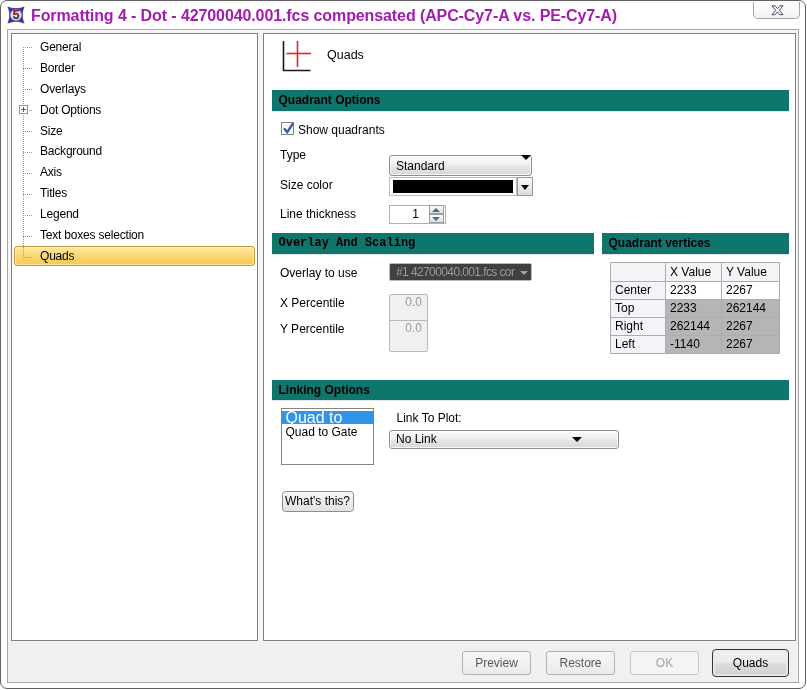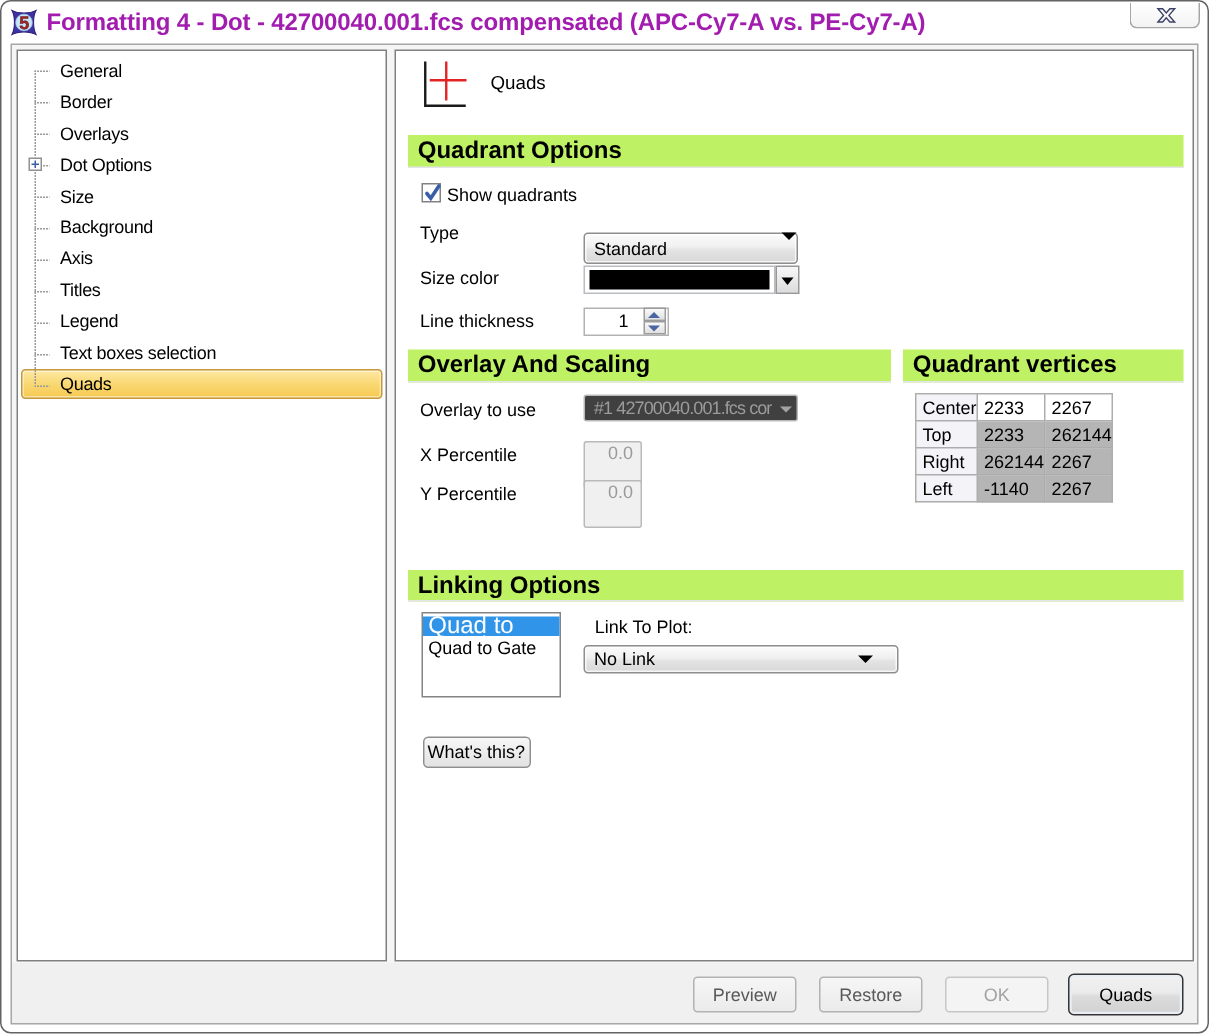--- a/index.html
+++ b/index.html
@@ -36,22 +36,22 @@
 .sel {
   position:absolute; left:14px; top:246px; width:241px; height:20px; border-radius:3px;
   border:1px solid #c5983c;
   background:linear-gradient(180deg,#fde7a3 0%,#f9d873 50%,#f6ca52 100%); box-shadow:inset 0 0 0 1px rgba(255,255,255,0.45);
 }
 .plusbox {
   position:absolute; left:19px; top:105px; width:9px; height:9px;
   border:1px solid #919191; background:#fff;
 }
 .bar {
-  position:absolute; left:272px; width:517px; height:21.5px; background:#bef264;
-  font-size:16px; font-weight:bold; color:#000; line-height:21.5px; padding-left:6.5px;
+  position:absolute; left:272px; width:517px; height:21.5px; background:#0f766e;
+  font-size:12px; font-weight:bold; color:#000; line-height:21.5px; padding-left:6.5px;
   border-bottom:1px solid #e4e4ea;
 }
 .lbl { position:absolute; left:280px; font-size:12px; color:#000; white-space:nowrap; }
 .combo {
   position:absolute; left:389px; width:143px; height:21px;
   border:1px solid #8e8e8e; border-radius:3px;
   background:linear-gradient(#fbfbfb 0%,#f0f0f0 45%,#e4e4e4 55%,#d8d8d8 100%);
   box-shadow:inset 0 0 0 1px rgba(255,255,255,.75);
   font-size:12px; color:#000; line-height:20px; padding-left:6px;
 }
@@ -134,21 +134,21 @@
   </div>
 
 <svg class="abs" style="left:282px;top:40px" width="31" height="32" viewBox="0 0 31 32">
   <path d="M1.5 1 L1.5 30.5 L28.5 30.5" fill="none" stroke="#1a1a1a" stroke-width="1.6"></path>
   <path d="M15.5 1 L15.5 27" fill="none" stroke="#e32424" stroke-width="1.6"></path>
   <path d="M4.5 13.5 L29 13.5" fill="none" stroke="#e32424" stroke-width="1.6"></path>
 </svg>
 <div class="abs" style="left:327px;top:48px;font-size:12.5px;">Quads</div>
 
 <div class="bar" style="top:90px;">Quadrant Options</div>
-<div class="bar" style="top:233px;width:322px;">Overlay And Scaling</div>
+<div class="bar" style="top:233px;width:322px;font-family:Liberation Mono, monospace;">Overlay And Scaling</div>
 <div class="bar" style="top:233px;left:602px;width:187px;">Quadrant vertices</div>
 <div class="bar" style="top:379.5px;">Linking Options</div>
 
 <div class="abs" style="left:281px;top:122px;width:13px;height:13px;border:1px solid #828282;background:#fff;"></div>
 <svg class="abs" style="left:281px;top:119.5px" width="15" height="16" viewBox="0 0 15 16">
   <path d="M3.6 9.0 L6.2 12.2 L11.6 4.0" fill="none" stroke="#3a5fa8" stroke-width="2.4" stroke-linecap="round"></path>
 </svg>
 <div class="lbl" style="left:298px;top:122.5px;">Show quadrants</div>
 
 <div class="lbl" style="top:147.5px;">Type</div>
@@ -173,20 +173,25 @@
 <div class="combo dis" style="top:263px;height:18px;line-height:16px;letter-spacing:-0.6px;">#1 42700040.001.fcs cor</div>
 <div class="arrow-dn" style="left:520px;top:270.5px;border-top-color:#a3a3a3;border-left-width:4px;border-right-width:4px;border-top-width:4.5px;"></div>
 
 <div class="lbl" style="top:296px;">X Percentile</div>
 <div class="disfield" style="top:294px;">0.0</div>
 <div class="lbl" style="top:321.5px;">Y Percentile</div>
 <div class="disfield" style="top:319.5px;">0.0</div>
 
 <table class="qv">
 <tbody>
+      <tr>
+        <td style="width:55px;background:#f4f4f8;height:18.5px;"></td>
+        <td style="width:56px;background:#f4f4f8;">X Value</td>
+        <td style="width:58px;background:#f4f4f8;">Y Value</td>
+      </tr>
 <tr>
         <td style="background:#f4f4f8;">Center</td>
         <td style="background:#fff;">2233</td>
         <td style="background:#fff;">2267</td>
       </tr>
 <tr>
         <td style="background:#f4f4f8;">Top</td>
         <td style="background:#b5b5b5;">2233</td>
         <td style="background:#b5b5b5;">262144</td>
       </tr>
@@ -200,16 +205,16 @@
         <td style="background:#b5b5b5;">-1140</td>
         <td style="background:#b5b5b5;">2267</td>
       </tr>
 </tbody>
   </table>
 
 <div class="abs" style="left:281px;top:408px;width:93px;height:56.5px;border:1px solid #848484;background:#fff;"></div>
 <div class="abs" style="left:282px;top:410.5px;width:91px;height:13.5px;background:#3095e9;color:#fff;font-size:16px;line-height:13.5px;padding-left:3.5px;">Quad to Quad</div>
 <div class="abs" style="left:285.5px;top:425px;font-size:12px;line-height:14px;">Quad to Gate</div>
 <div class="lbl" style="left:396.5px;top:410.5px;">Link To Plot:</div>
-<div class="combo" style="top:429.5px;width:210px;height:19.5px;line-height:17.5px;">No Link</div>
+<div class="combo" style="top:429.5px;width:230px;height:19.5px;line-height:17.5px;">No Link</div>
 <div class="arrow-dn" style="left:572px;top:437px;"></div>
 
 <div class="abs" style="left:281.5px;top:490.5px;width:72px;height:21px;border:1px solid #8e8e8e;border-radius:3.5px;background:linear-gradient(#f7f7f7,#e2e2e2);font-size:12px;text-align:center;line-height:19px;">What's this?</div>
 
 </body></html>

